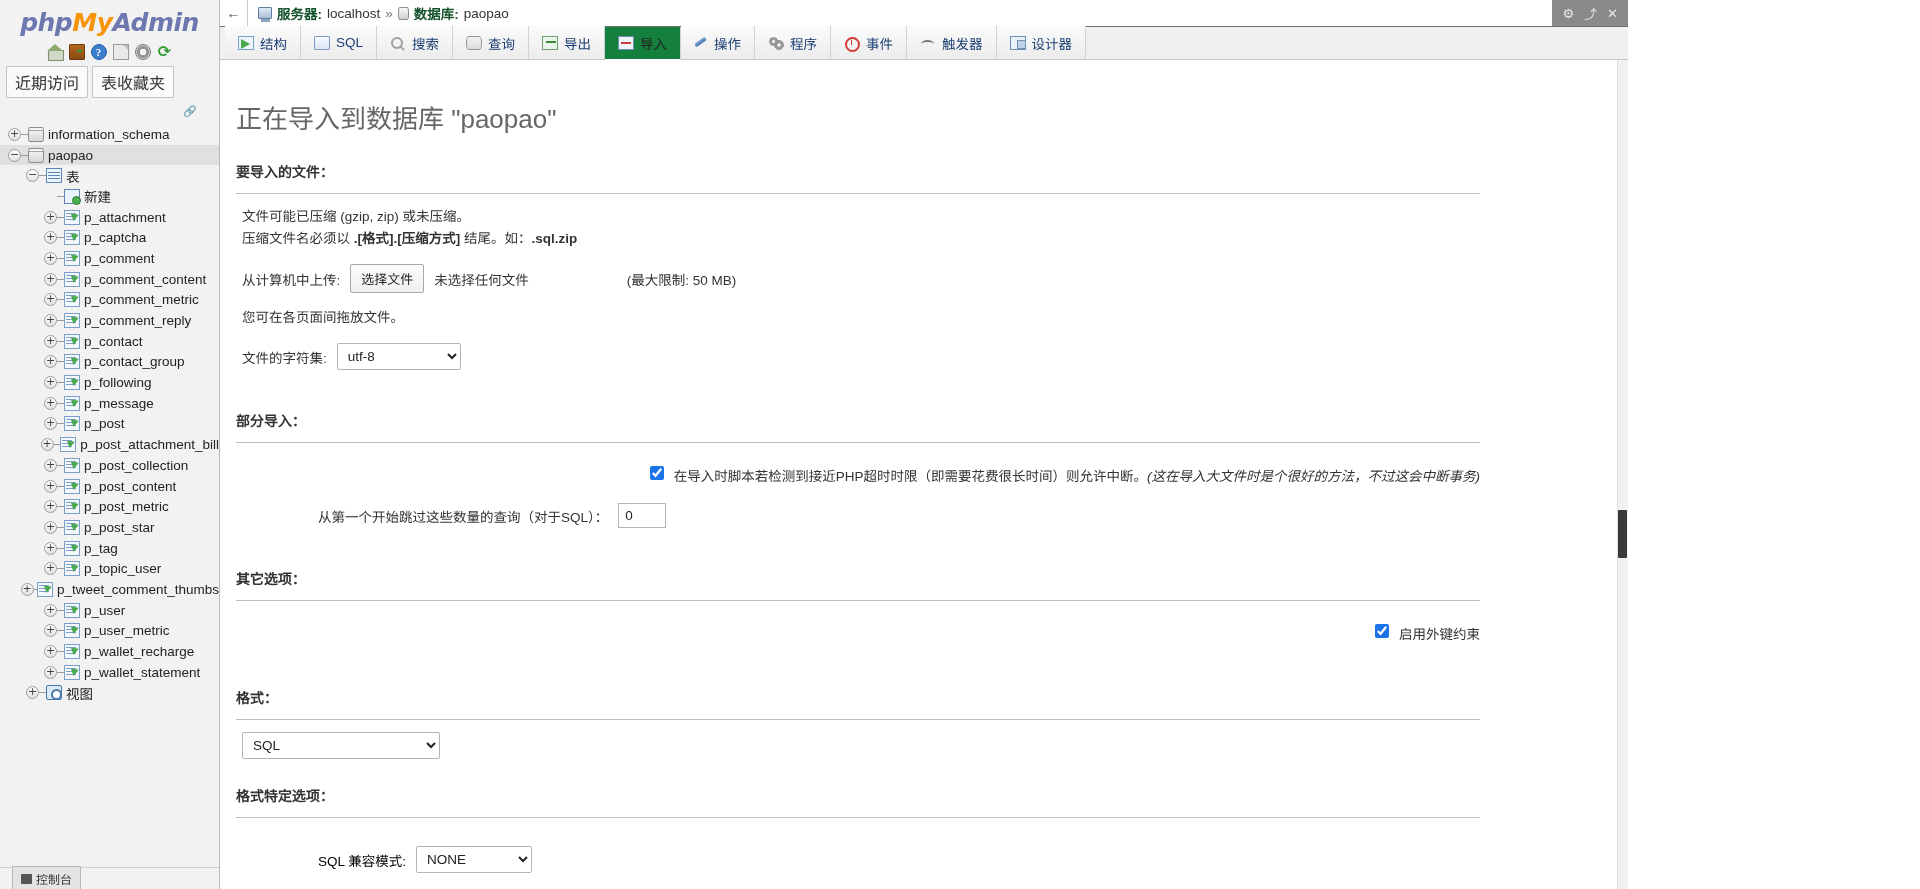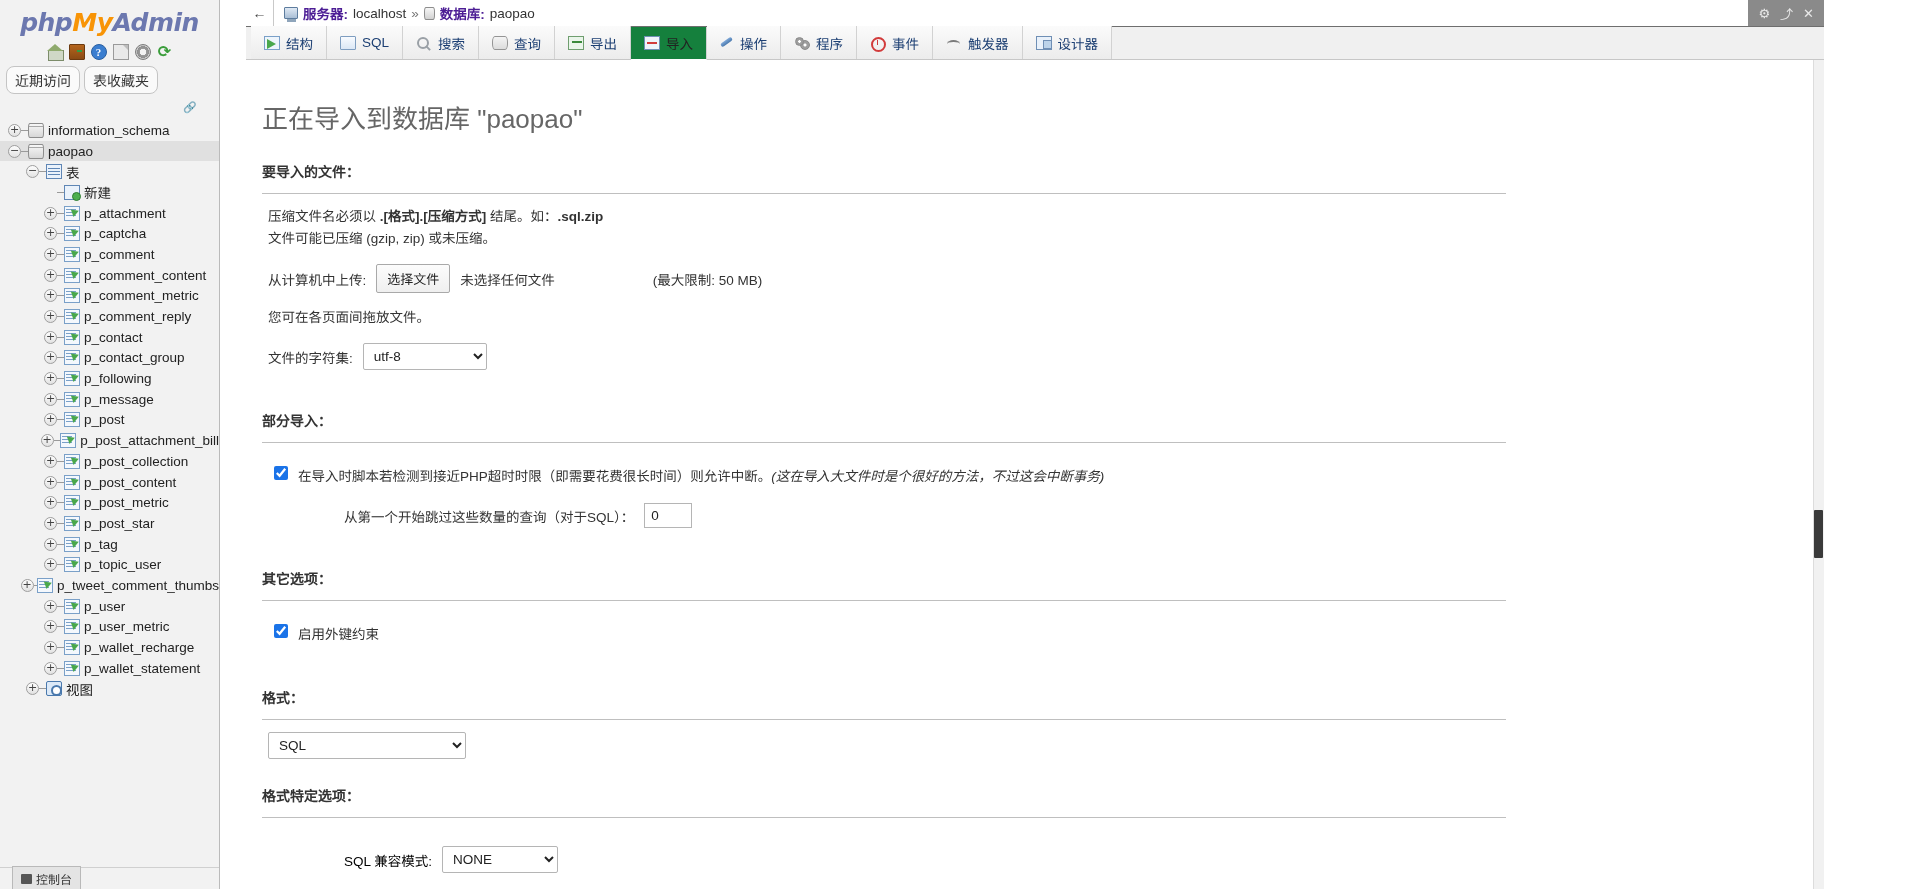--- a/index.html
+++ b/index.html
@@ -4,21 +4,21 @@
 <style>
   * { box-sizing: border-box; }
   html, body {
     margin: 0; padding: 0;
     width: 1920px; height: 889px;
     overflow: hidden;
     font-family: "Liberation Sans", "DejaVu Sans", sans-serif;
     font-size: 13px;
     background: #fff;
   }
-  #app { display: flex; width: 1824px; height: 889px; position: relative; gap: 26px; }
+  #app { display: flex; width: 1628px; height: 889px; position: relative; }
 
   
   #sidebar {
     width: 220px; min-width: 220px; height: 889px;
     background: #f2f2f2;
     border-right: 1px solid #bbb;
     position: relative;
     overflow: hidden;
   }
   .pma-logo {
@@ -50,22 +50,22 @@
   .ic-help::after{content:"?";}
   .ic-doc{background:#e9e9e9;border:1px solid #9a9a9a;}
   .ic-doc::after{content:"";position:absolute;right:0;top:0;border-left:5px solid transparent;border-top:5px solid #bdbdbd;}
   .ic-gear{background:radial-gradient(#f2f2f2 30%,#9a9a9a 32%,#8e8e8e 60%,#c9c9c9 61%);border-radius:50%;border:1px solid #7d7d7d;}
   .ic-refresh{color:#3a9d3a;font-size:16px;line-height:15px;text-align:center;font-weight:bold;}
   .ic-refresh::after{content:"\27F3";}
 
   .quick-links { display: flex; gap: 4px; padding: 0 6px 6px 6px; }
   .qbtn {
     border: 1px solid #c4c4c4; background: #fafafa;
-    padding: 3px 8px; font-size: 14px; color: #333;
-    border-radius: 8px; cursor: pointer; white-space: nowrap;
+    padding: 3px 8px; font-size: 16px; color: #333;
+    border-radius: 1px; cursor: pointer; white-space: nowrap;
   }
   .sidebar-toolbar { height: 20px; position: relative; }
   .chain-icon { position:absolute; right: 22px; top: 1px; font-size: 11px; color:#777; }
 
   #nav-tree {
     padding: 0 0 0 0;
     height: 760px;
     overflow: hidden;
     position: relative;
   }
@@ -132,21 +132,21 @@
   }
   .breadcrumb {
     flex:1; background:#fff; display:flex; align-items:center;
     padding-left: 10px; gap:5px; font-size:13.5px; color:#333;
   }
   .bc-ic-server{width:14px;height:12px;background:linear-gradient(#dfe9f4,#aabfd6);border:1px solid #5d7c9e;border-radius:1px;display:inline-block;position:relative;}
   .bc-ic-server::after{content:"";position:absolute;left:2px;bottom:-4px;width:9px;height:3px;background:#8fa5bb;}
   .bc-ic-db{width:11px;height:13px;background:linear-gradient(#f7f7f7,#d2d2d2);border:1px solid #8d8d8d;border-radius:2px/5px;display:inline-block;}
   .bc-sep { color:#777; }
   .bc-val { color:#333; }
-  .bc-key { font-weight: bold; color:#4c1d95; }
+  .bc-key { font-weight: bold; color:#14532d; }
   .win-ctrls { display:flex; align-items:center; gap:10px; padding:0 10px; background:#8a8a8a; color:#e9e9e9; font-size:13px; }
   .win-ctrls span { cursor:pointer; }
 
   #tabbar {
     height: 33px; background:#f0f0f0;
     border-bottom: 1px solid #c7c7c7;
     display:flex; align-items:flex-end;
     padding-left: 5px;
   }
   .tab {
@@ -206,21 +206,21 @@
     padding: 4px 6px; border:1px solid #b5b5b5; background:#fff;
     border-radius:2px; color:#222;
   }
   .sel-charset { width: 124px; }
   .sel-format { width: 198px; padding: 5px 6px; }
   .sel-compat { width: 116px; padding: 4px 6px; }
   input.numbox {
     width: 48px; padding: 4px 6px; border:1px solid #b5b5b5;
     font-size: 13.5px; font-family:"Liberation Sans",sans-serif; color:#222;
   }
-  .chk-row { display:flex; align-items:flex-start; gap:10px; margin: 10px 0 18px 6px; font-size:13.5px; color:#333; }
+  .chk-row { display:flex; align-items:flex-start; gap:10px; margin: 10px 0 18px 6px; font-size:13.5px; color:#333;justify-content:flex-end; }
   input[type=checkbox] { width:14px; height:14px; margin:1px 0 0 0; accent-color:#1a73e8; cursor:pointer; }
   .chk-label i { font-style: italic; }
   .indent-row { margin-left: 76px; }
   .fmt-spec-row { display:flex; align-items:center; gap:10px; margin-left:76px; margin-top:16px; font-size:13.5px; }
 
   
   .fake-scroll {
     position:absolute; right:0; top:60px; width:11px; height:829px; background:#f1f1f1; border-left:1px solid #dcdcdc;
   }
   .fake-thumb { position:absolute; right:1px; top:450px; width:9px; height:48px; background:#3a3a3a; border-radius:1px; }
@@ -529,24 +529,24 @@
       </div>
 
     <div id="content">
       <div class="content-inner">
 
         <h1 class="page-title">正在导入到数据库 "paopao"</h1>
 
         <div class="section">
           <h2 class="section-title">要导入的文件：</h2>
           <div class="section-body">
+            <div class="line">文件可能已压缩 (gzip, zip) 或未压缩。</div>
             <div class="line">
               <span>压缩文件名必须以 </span><b>.[格式].[压缩方式]</b><span> 结尾。如：</span><b>.sql.zip</b>
             </div>
-            <div class="line">文件可能已压缩 (gzip, zip) 或未压缩。</div>
 
             <div class="row">
               <span>从计算机中上传:</span>
               <button class="file-btn">选择文件</button>
               <span class="file-none">未选择任何文件</span>
               <span class="max-limit">(最大限制: 50 MB)</span>
             </div>
 
             <div class="line">您可在各页面间拖放文件。</div>
 

